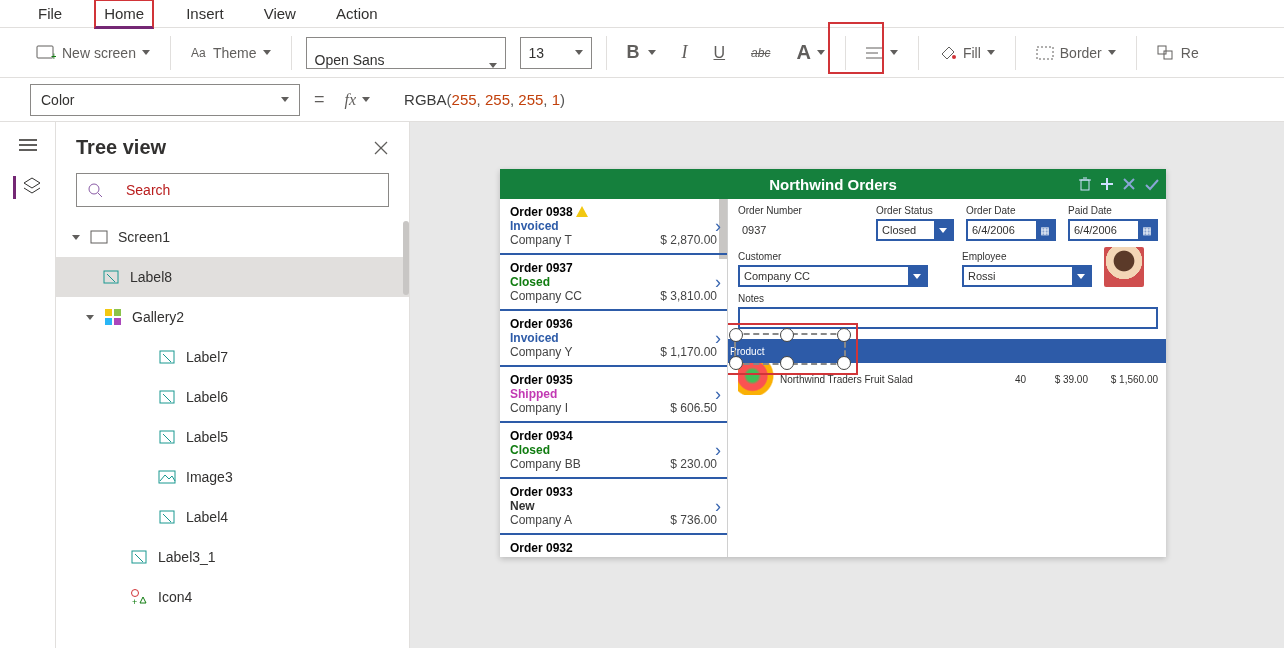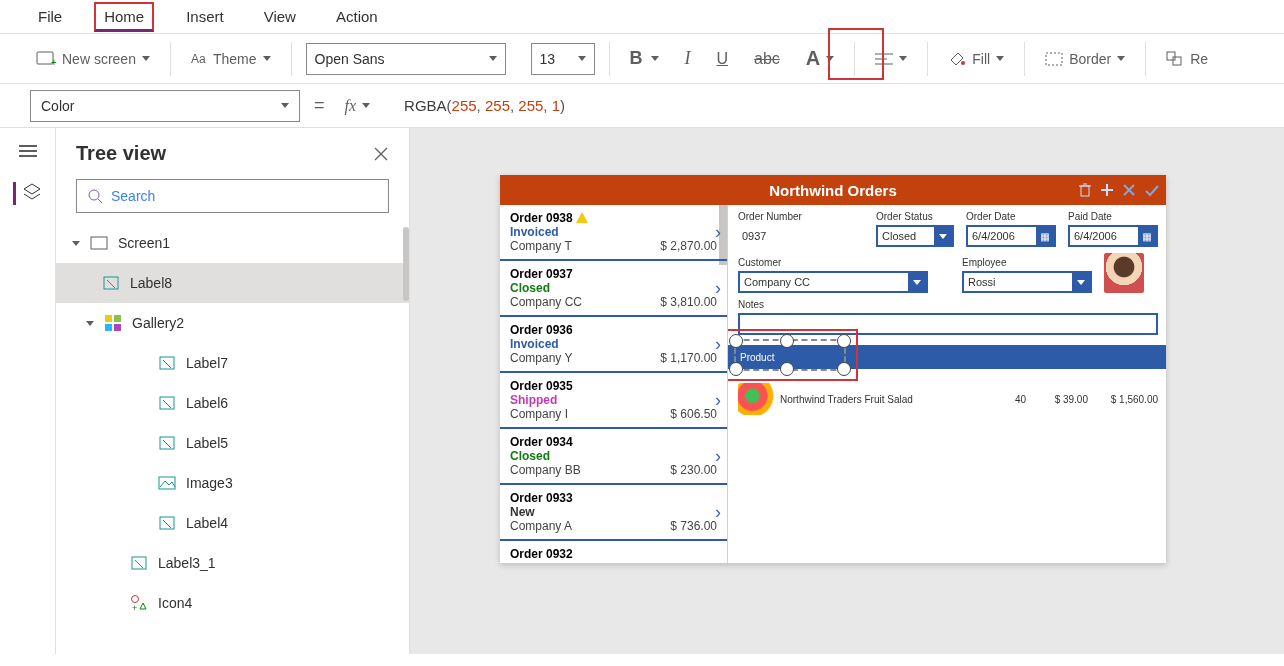--- a/index.html
+++ b/index.html
@@ -1,34 +1,34 @@
 <!DOCTYPE html>
 <html><head>
 <meta charset="utf-8">
 <style>
 * { box-sizing: border-box; margin: 0; padding: 0; font-family: "Segoe UI", Arial, sans-serif; }
 body { width: 1284px; height: 666px; background: #fff; overflow: hidden; font-size: 14px; color: #323130; }
 
 
-.menubar { display: flex; align-items: center; height: 34px; padding: 0 30px; gap: 24px; border-bottom: 1px solid #e1dfdd; }
+.menubar { display: flex; align-items: center; height: 28px; padding: 0 30px; gap: 24px; border-bottom: 1px solid #e1dfdd; }
 .menubar .item { cursor: pointer; padding: 4px 8px; font-size: 15px; }
 .menubar .item.active { border-bottom: 3px solid #742774; }
 .highlight-red { border: 2px solid #d13438; }
 
 
 .ribbon { display: flex; align-items: center; height: 50px; padding: 0 30px; gap: 14px; border-bottom: 1px solid #e1dfdd; white-space: nowrap; }
 .ribbon .sep { width: 1px; height: 34px; background: #e1dfdd; }
 .ribbon-btn { display: inline-flex; align-items: center; gap: 6px; cursor: pointer; padding: 4px 6px; color: #605e5c; font-size: 14px; }
 .ribbon svg { flex-shrink: 0; }
 .chev { width: 0; height: 0; border-left: 4px solid transparent; border-right: 4px solid transparent; border-top: 5px solid #605e5c; display: inline-block; }
 .ribbon select, .ribbon .dropdown {
   border: 1px solid #8a8886; height: 32px; padding: 0 8px; background: #fff; font-size: 14px;
 }
 .font-select { width: 200px; }
-.size-select { width: 64px; margin-left: 11px; }
+.size-select { width: 72px; }
 
 
 .formula-bar { display: flex; align-items: center; height: 44px; padding: 0 30px; gap: 14px; border-bottom: 1px solid #e1dfdd; }
 .formula-bar .prop { width: 270px; height: 32px; border: 1px solid #8a8886; display: flex; align-items: center; padding: 0 10px; justify-content: space-between; }
 .formula-bar .eq { font-size: 18px; color: #605e5c; }
 .formula-bar .fx { font-style: italic; font-family: Georgia, serif; font-size: 16px; color: #605e5c; }
 .formula-text { font-family: Consolas, monospace; font-size: 15px; }
 .formula-text .fn { color: #3b3b3b; }
 .formula-text .num { color: #c2410c; }
 .formula-text .punc { color: #555; }
@@ -38,35 +38,35 @@
 
 
 .leftrail { width: 56px; border-right: 1px solid #e1dfdd; display: flex; flex-direction: column; align-items: center; padding-top: 14px; gap: 22px; }
 .burger div { width: 18px; height: 2px; background: #605e5c; margin: 3px 0; }
 .layers-active { border-left: 3px solid #742774; padding-left: 6px; }
 
 
 .treepanel { width: 354px; border-right: 1px solid #e1dfdd; display: flex; flex-direction: column; }
 .treehead { display: flex; justify-content: space-between; align-items: center; padding: 14px 20px 8px; }
 .treehead h2 { font-size: 20px; font-weight: 600; }
-.search { margin: 6px 20px 10px; border: 1px solid #8a8886; height: 34px; display: flex; align-items: center; padding: 0 10px; gap: 8px; color: #3b82f6; }
+.search { margin: 6px 20px 10px; border: 1px solid #8a8886; height: 34px; display: flex; align-items: center; padding: 0 10px; gap: 23px; color: #b91c1c; }
 .treelist { overflow-y: auto; flex: 1; position: relative; }
 .tree-scroll-thumb { position: absolute; right: 0; top: 4px; width: 6px; height: 74px; background: #c8c6c4; border-radius: 3px; }
 .treerow { display: flex; align-items: center; height: 40px; padding-left: 16px; gap: 10px; cursor: pointer; font-size: 14px; }
 .treerow.selected { background: #e1dfdd; }
 .treerow .caret { width: 0; height: 0; border-left: 4px solid transparent; border-right: 4px solid transparent; border-top: 5px solid #605e5c; }
 .treerow .ind1 { margin-left: 20px; }
 .treerow .ind2 { margin-left: 48px; }
 .treerow .ind3 { margin-left: 76px; }
 .node-icon { width: 18px; height: 18px; display: inline-flex; align-items: center; justify-content: center; }
 
 
 .canvas { flex: 1; background: #e8e8e8; position: relative; }
 .app { position: absolute; left: 90px; top: 47px; width: 666px; height: 388px; background: #fff; box-shadow: 0 2px 6px rgba(0,0,0,.2); display: flex; flex-direction: column; }
-.app-header { background: #c2410c; color: #fff; height: 30px; display: flex; align-items: center; justify-content: center; font-weight: 600; position: relative; font-size: 15px; }
+.app-header { background: #15803d; color: #fff; height: 30px; display: flex; align-items: center; justify-content: center; font-weight: 600; position: relative; font-size: 15px; }
 .app-header .icons { position: absolute; right: 6px; display: flex; gap: 8px; align-items: center; }
 .app-header .icons svg { stroke: #cfe0ff; }
 .app-body { display: flex; flex: 1; overflow: hidden; }
 .orders-col { width: 228px; border-right: 1px solid #d0d0d0; overflow: hidden; position: relative; }
 .orders-col .oscroll { position: absolute; right: 0; top: 0; width: 8px; height: 60px; background: #c8c6c4; }
 .order-item { border-bottom: 2px solid #2d5ba8; padding: 6px 10px 6px 10px; position: relative; }
 .order-item .row1 { display: flex; justify-content: space-between; font-size: 12px; flex-direction: column; }
 .order-item .row2 { display: flex; justify-content: space-between; font-size: 12px; color: #444; }
 .order-item .title { font-weight: 700; color: #000; }
 .order-item .chev-r { position: absolute; right: 6px; top: 50%; transform: translateY(-50%); font-size: 18px; color: #3966b0; }
@@ -80,21 +80,21 @@
 .detail-col .lbl { font-size: 10px; color: #333; margin-bottom: 3px; }
 .detail-col .fldrow { display: flex; gap: 12px; margin-bottom: 6px; }
 .fld { flex: 1; }
 .selbox { border: 2px solid #2d5ba8; height: 22px; display: flex; align-items: center; padding: 0 4px; font-size: 11px; position: relative; }
 .selbox .dd { position: absolute; right: 0; top: 0; bottom: 0; width: 18px; background: #2d5ba8; display: flex; align-items: center; justify-content: center; }
 .selbox .dd::after { content: ""; border-left: 4px solid transparent; border-right: 4px solid transparent; border-top: 5px solid #fff; }
 .selbox .cal { position: absolute; right: 0; top: 0; bottom: 0; width: 18px; background: #2d5ba8; display: flex; align-items: center; justify-content: center; color: #fff; font-size: 10px; }
 .inpbox { border: 1px solid #666; height: 22px; display: flex; align-items: center; padding: 0 4px; font-size: 11px; }
 .avatar { width: 40px; height: 40px; background: radial-gradient(circle at 50% 35%, #5b3a29 30%, #f3d6b6 33% 55%, #cf4e4e 56%); border-radius: 2px; }
 .notes { border: 2px solid #2d5ba8; height: 22px; width: 100%; }
-.products-bar { background: #2d5ba8; color: #fff; height: 24px; display: flex; align-items: center; font-size: 10px; padding-left: 12px; margin: 0 -8px 14px -10px; position: relative; }
+.products-bar { background: #2d5ba8; color: #fff; height: 24px; display: flex; align-items: center; font-size: 10px; padding-left: 2px; margin: 0 -8px 0 -10px; position: relative; }
 .sel-handles { position: absolute; border: 2px dashed #888; pointer-events: none; }
 .handle { width: 14px; height: 14px; border: 1px solid #444; border-radius: 50%; background: #fff; position: absolute; }
 .product-row { display: flex; align-items: center; gap: 6px; font-size: 10px; margin-bottom: 6px; }
 .product-row .thumb { width: 36px; height: 32px; background: radial-gradient(circle, #c92a2a 40%, #e8590c 70%); border-radius: 3px; }
 .product-row .thumb.fruit { background: radial-gradient(circle at 40% 40%, #40c057 20%, #fa5252 30% 50%, #fab005 55% 70%, #fff 75%); }
 .product-row .pname { flex: 1; }
 .product-row .qty { width: 40px; text-align: right; }
 .product-row .price { width: 56px; text-align: right; }
 .product-row .total { width: 64px; text-align: right; }
 
@@ -122,41 +122,41 @@
   </span>
   <span class="sep"></span>
   <span class="ribbon-btn">
     <svg width="16" height="16">
         <text x="0" y="12" font-size="12" fill="#605e5c">Aa</text>
       </svg>
     <span>Theme</span>
     <span class="chev"></span>
   </span>
   <span class="sep"></span>
-  <div class="dropdown font-select" style="display:flex;align-items:center;justify-content:space-between;gap:36px;">
+  <div class="dropdown font-select" style="display:flex;align-items:flex-end;justify-content:space-between;gap:36px;">
     <span>Open Sans</span>
       <span class="chev"></span>
   </div>
   <div class="dropdown size-select" style="display:flex;align-items:center;justify-content:space-between;">
     <span>13</span>
       <span class="chev"></span>
   </div>
   <span class="sep"></span>
   <span class="ribbon-btn">
       <span style="font-weight:700;font-size:18px;">B</span>
       <span class="chev" style="margin-left:2px;"></span>
     </span>
   <span class="ribbon-btn">
       <span style="font-style:italic;font-family:Georgia;font-size:18px;">I</span>
     </span>
   <span class="ribbon-btn">
       <span style="text-decoration:underline;font-size:16px;">U</span>
     </span>
   <span class="ribbon-btn">
-      <span style="text-decoration:line-through;font-size:16px;">abc</span>
+      <span style="text-decoration:line-through;font-size:12px;font-style:italic;">abc</span>
     </span>
   <span class="ribbon-btn">
     <span style="font-size:20px;font-weight:600;">A</span>
       <span class="chev"></span>
   </span>
 
   <div class="red-box-ribbon" style="left:828px;top:-6px;width:56px;height:52px;"></div>
   <span class="sep"></span>
   <span class="ribbon-btn">
     <svg width="18" height="14">

